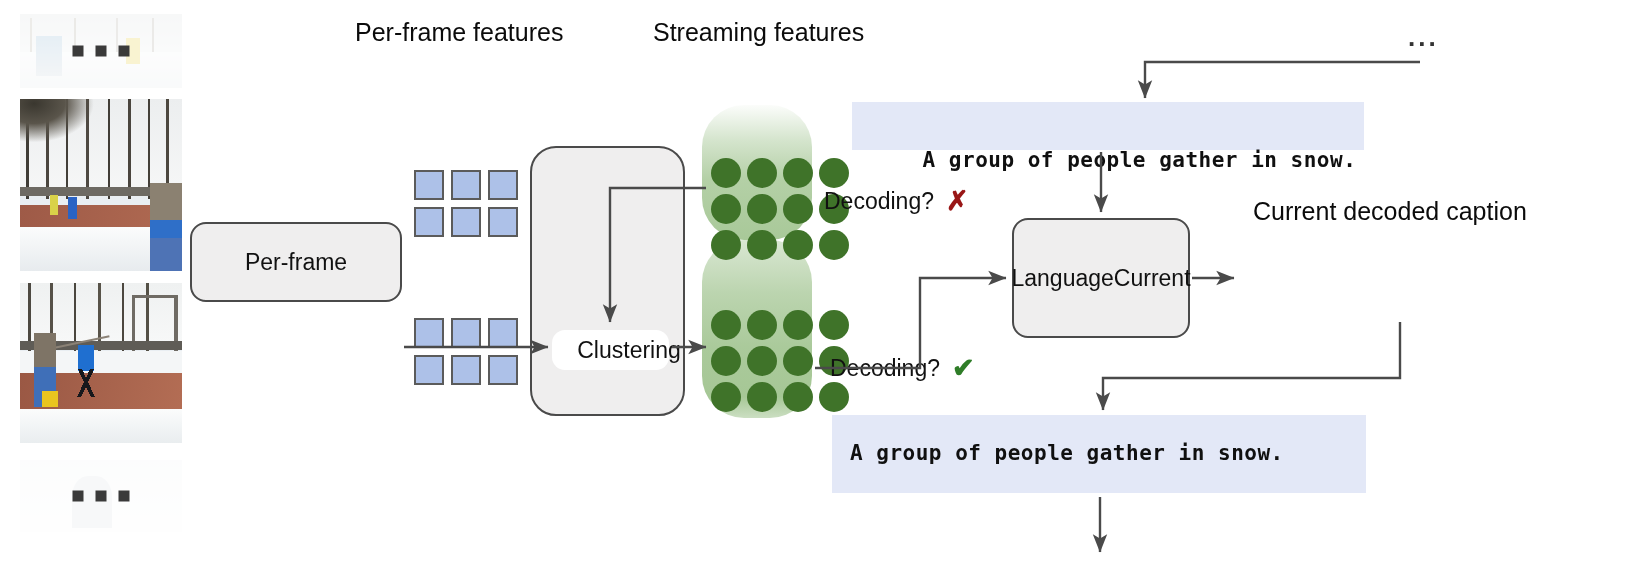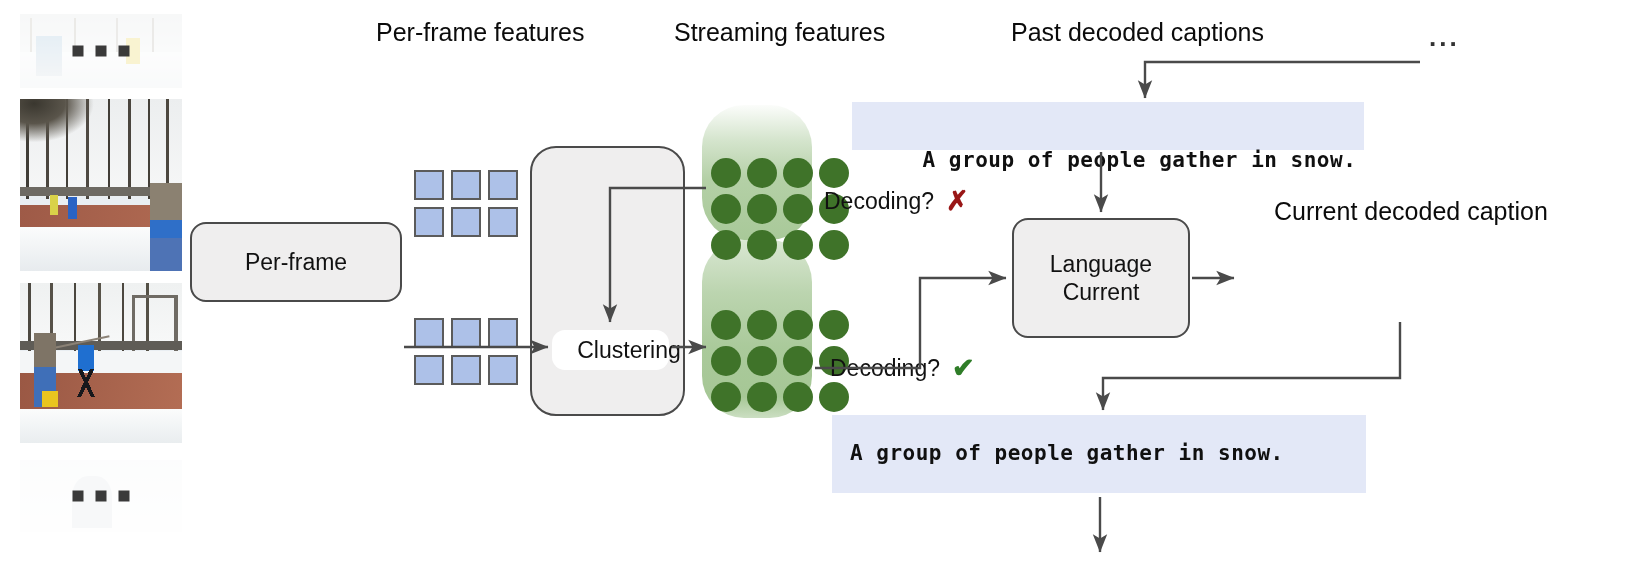--- a/index.html
+++ b/index.html
@@ -11,21 +11,21 @@
     width: 1634px; height: 566px;
     font-family: "Liberation Sans", sans-serif;
     position: relative;
     overflow: hidden;
   }
   #stage {
     position: absolute;
     left: 0; top: 0;
     width: 1634px; height: 566px;
   }
-  .abs { position: absolute; margin-left: 21px; }
+  .abs { position: absolute; }
 
   
   .section-label {
     font-family: "Liberation Sans", sans-serif;
     font-size: 25px;
     color: #0b0b0b;
     white-space: nowrap;
     line-height: 1;
   }
   .ellipsis-label {
@@ -238,21 +238,20 @@
       <i></i>
         <i></i>
         <i></i>
     </div>
   </div>
 
   <div class="abs section-label" style="left:355px; top:20px;">Per-frame features</div>
 
   <div class="abs section-label" style="left:653px; top:20px;text-align:right;">Streaming features</div>
 
-  <div class="abs section-label" style="left:990px; top:20px;">Past decoded captions</div>
 
   <div class="abs ellipsis-label" style="left:1408px; top:22px;">...</div>
 
   <div class="abs section-label" style="left:1253px; top:199px;">Current decoded caption</div>
 
 
   <div class="module-box" style="left:190px; top:222px; width:212px; height:80px; flex-direction:column;">
     <span>Per-frame</span>
   </div>
 
@@ -316,21 +315,21 @@
   <div class="decoding-row" style="left:824px; top:188px;">
     <span>Decoding?</span>
     <span class="mark mark-x">✗</span>
   </div>
 
   <div class="decoding-row" style="left:830px; top:355px;">
     <span>Decoding?</span>
     <span class="mark mark-ok">✔</span>
   </div>
 
-  <div class="module-box" style="left:1012px; top:218px; width:178px; height:120px; flex-direction:column;">
+  <div class="module-box" style="left:1012px; top:218px; width:178px; height:120px; flex-direction:row;">
     <span>Language</span>
     <span>Current</span>
   </div>
 
   <div class="caption-box caption-blue" style="left:852px; top:102px; width:512px; height:48px;">
     <span>A group of people gather in snow.</span>
   </div>
 
 
   <div class="caption-box caption-blue" style="left:832px; top:415px; width:534px; height:78px; display:flex; flex-direction:column; justify-content:center;">

